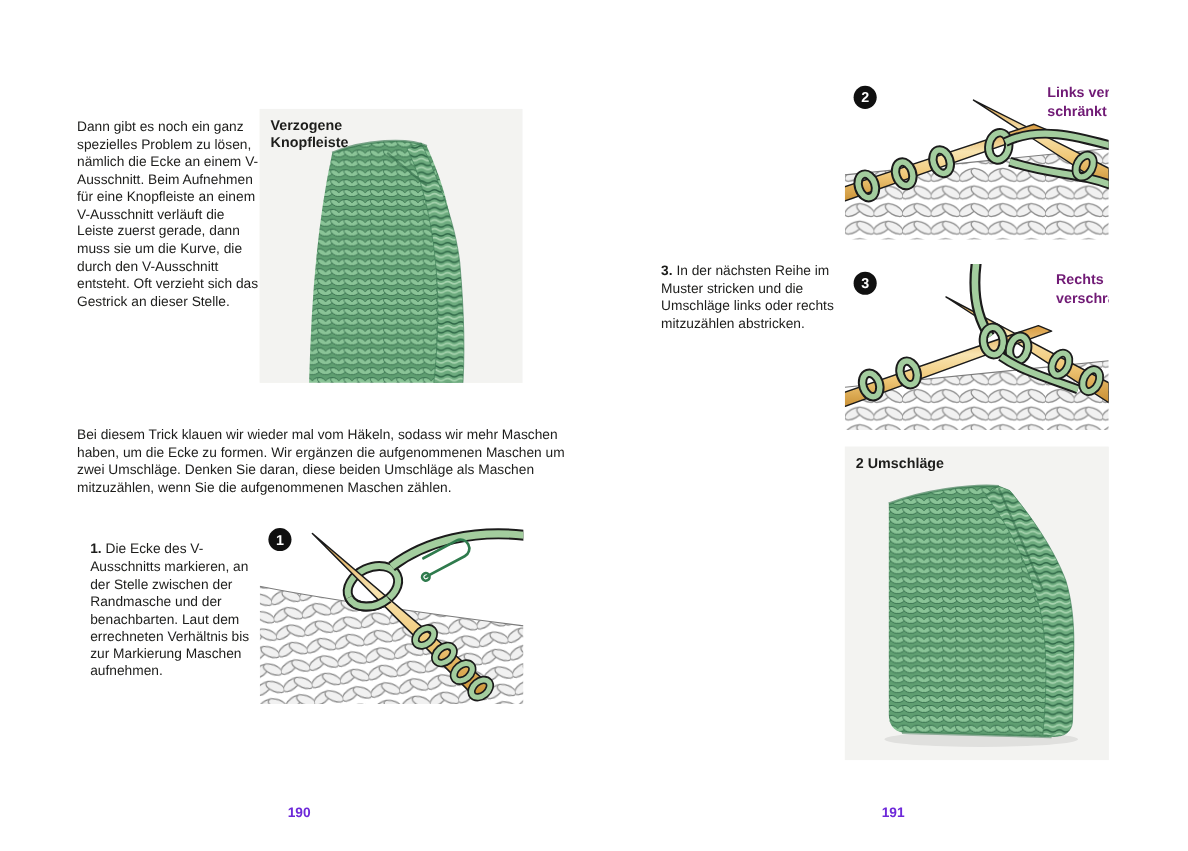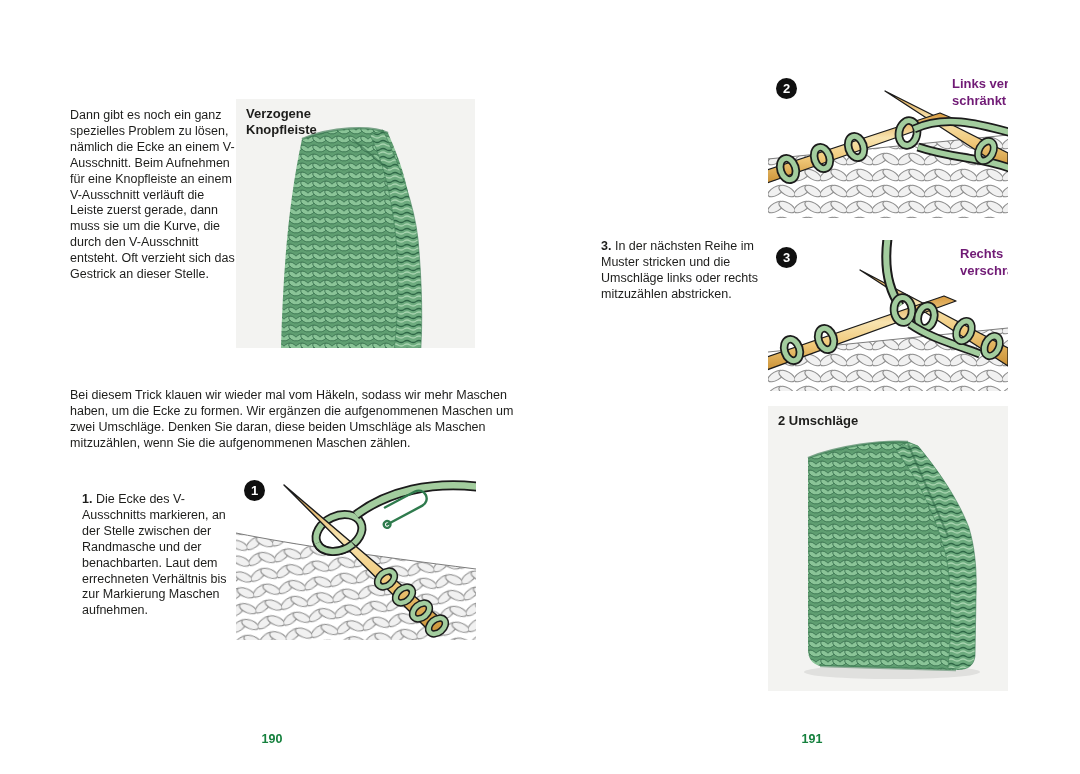--- a/index.html
+++ b/index.html
@@ -59,21 +59,21 @@
   
   .note {
     left:602px; top:414px; width:158px;
     font-style:italic; font-size:15px; line-height:21px; letter-spacing:0.3px;
     color:var(--note-green,#2ba57e);
   }
 
   
   .page-num {
     top:732px; width:48px; text-align:center;
-    font-size:12.5px; font-weight:bold; color:#15803d;
+    font-size:12.5px; font-weight:bold; color:#6d28d9;
   }
   .page-num-left  { left:248px; }
   .page-num-right { left:788px; }
 </style>
 </head>
 <body>
 
 <div id="canvas">
 
 

